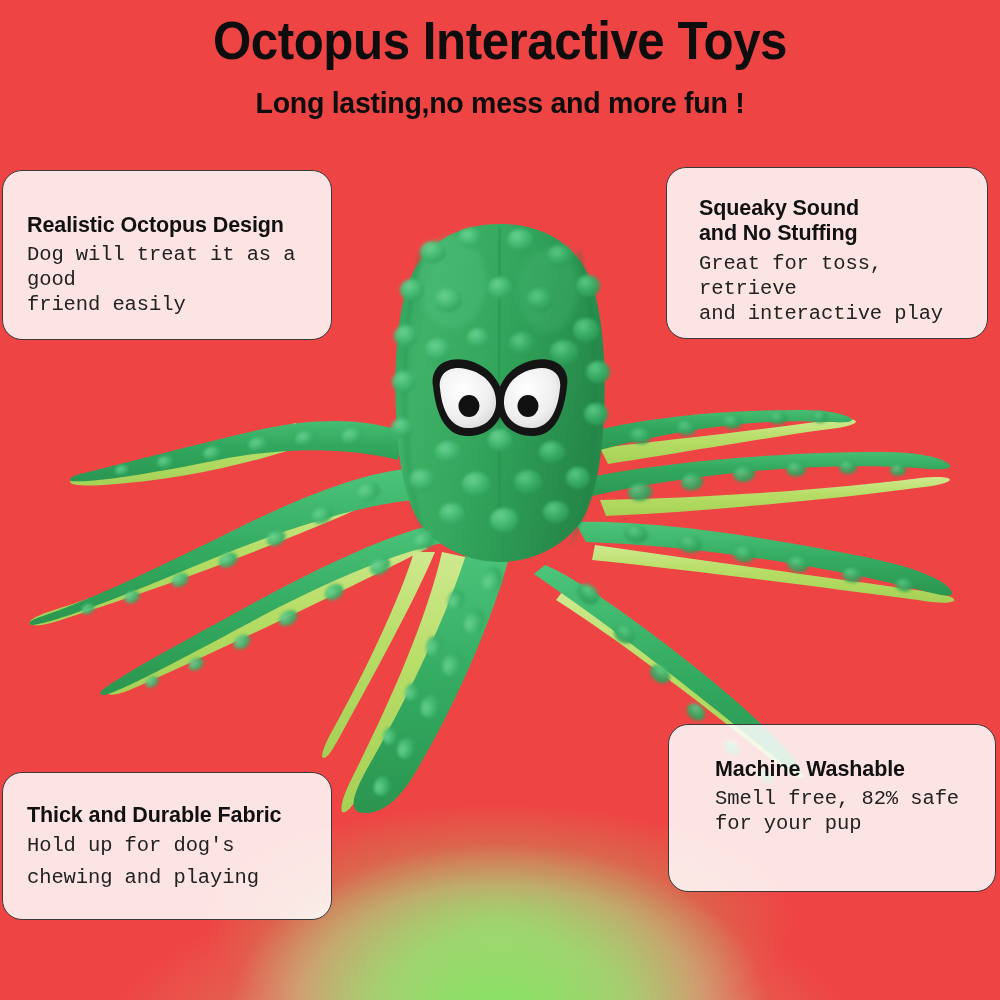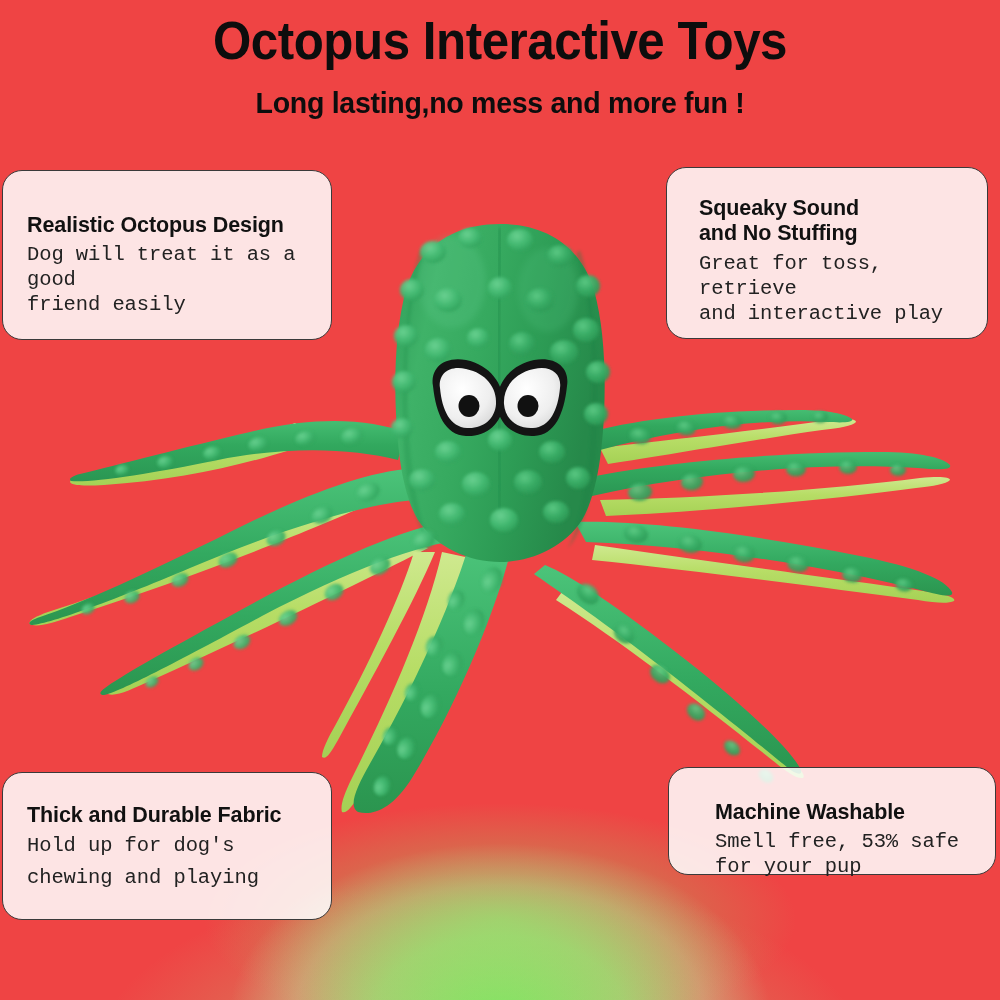--- a/index.html
+++ b/index.html
@@ -86,21 +86,21 @@
     font-family:Liberation Mono, monospace;
   }
 
   #box-tl{ left:2px;  top:170px; width:330px; height:170px; }
   #box-tl .inner{ padding:42px 0 0 24px; }
   #box-tr{ left:666px; top:167px; width:322px; height:172px; }
   #box-tr .inner{ padding:28px 0 0 32px; }
   #box-bl{ left:2px;  top:772px; width:330px; height:148px; }
   #box-bl .inner{ padding:30px 0 0 24px; }
   #box-bl .cbody{ line-height:1.55; margin-top:2px; }
-  #box-br{ left:668px; top:767px; width:328px; height:108px; }
+  #box-br{ left:668px; top:724px; width:328px; height:168px; }
   #box-br .inner{ padding:32px 0 0 46px; }
 
   
   #octopus{
     position:absolute;
     left:0; top:0; width:1000px; height:1000px;
     pointer-events:none;
   }
 </style>
 </head>
@@ -365,18 +365,18 @@
       <div class="ctitle">Squeaky Sound
 and No Stuffing</div>
       <div class="cbody">Great for toss, retrieve
 and interactive play</div>
     </div>
   </div>
 
   <div class="callout" id="box-br">
     <div class="inner">
       <div class="ctitle">Machine Washable</div>
-      <div class="cbody">Smell free, 53% safe
+      <div class="cbody">Smell free, 82% safe
 for your pup</div>
     </div>
   </div>
 
 </div>
 
 </body></html>

